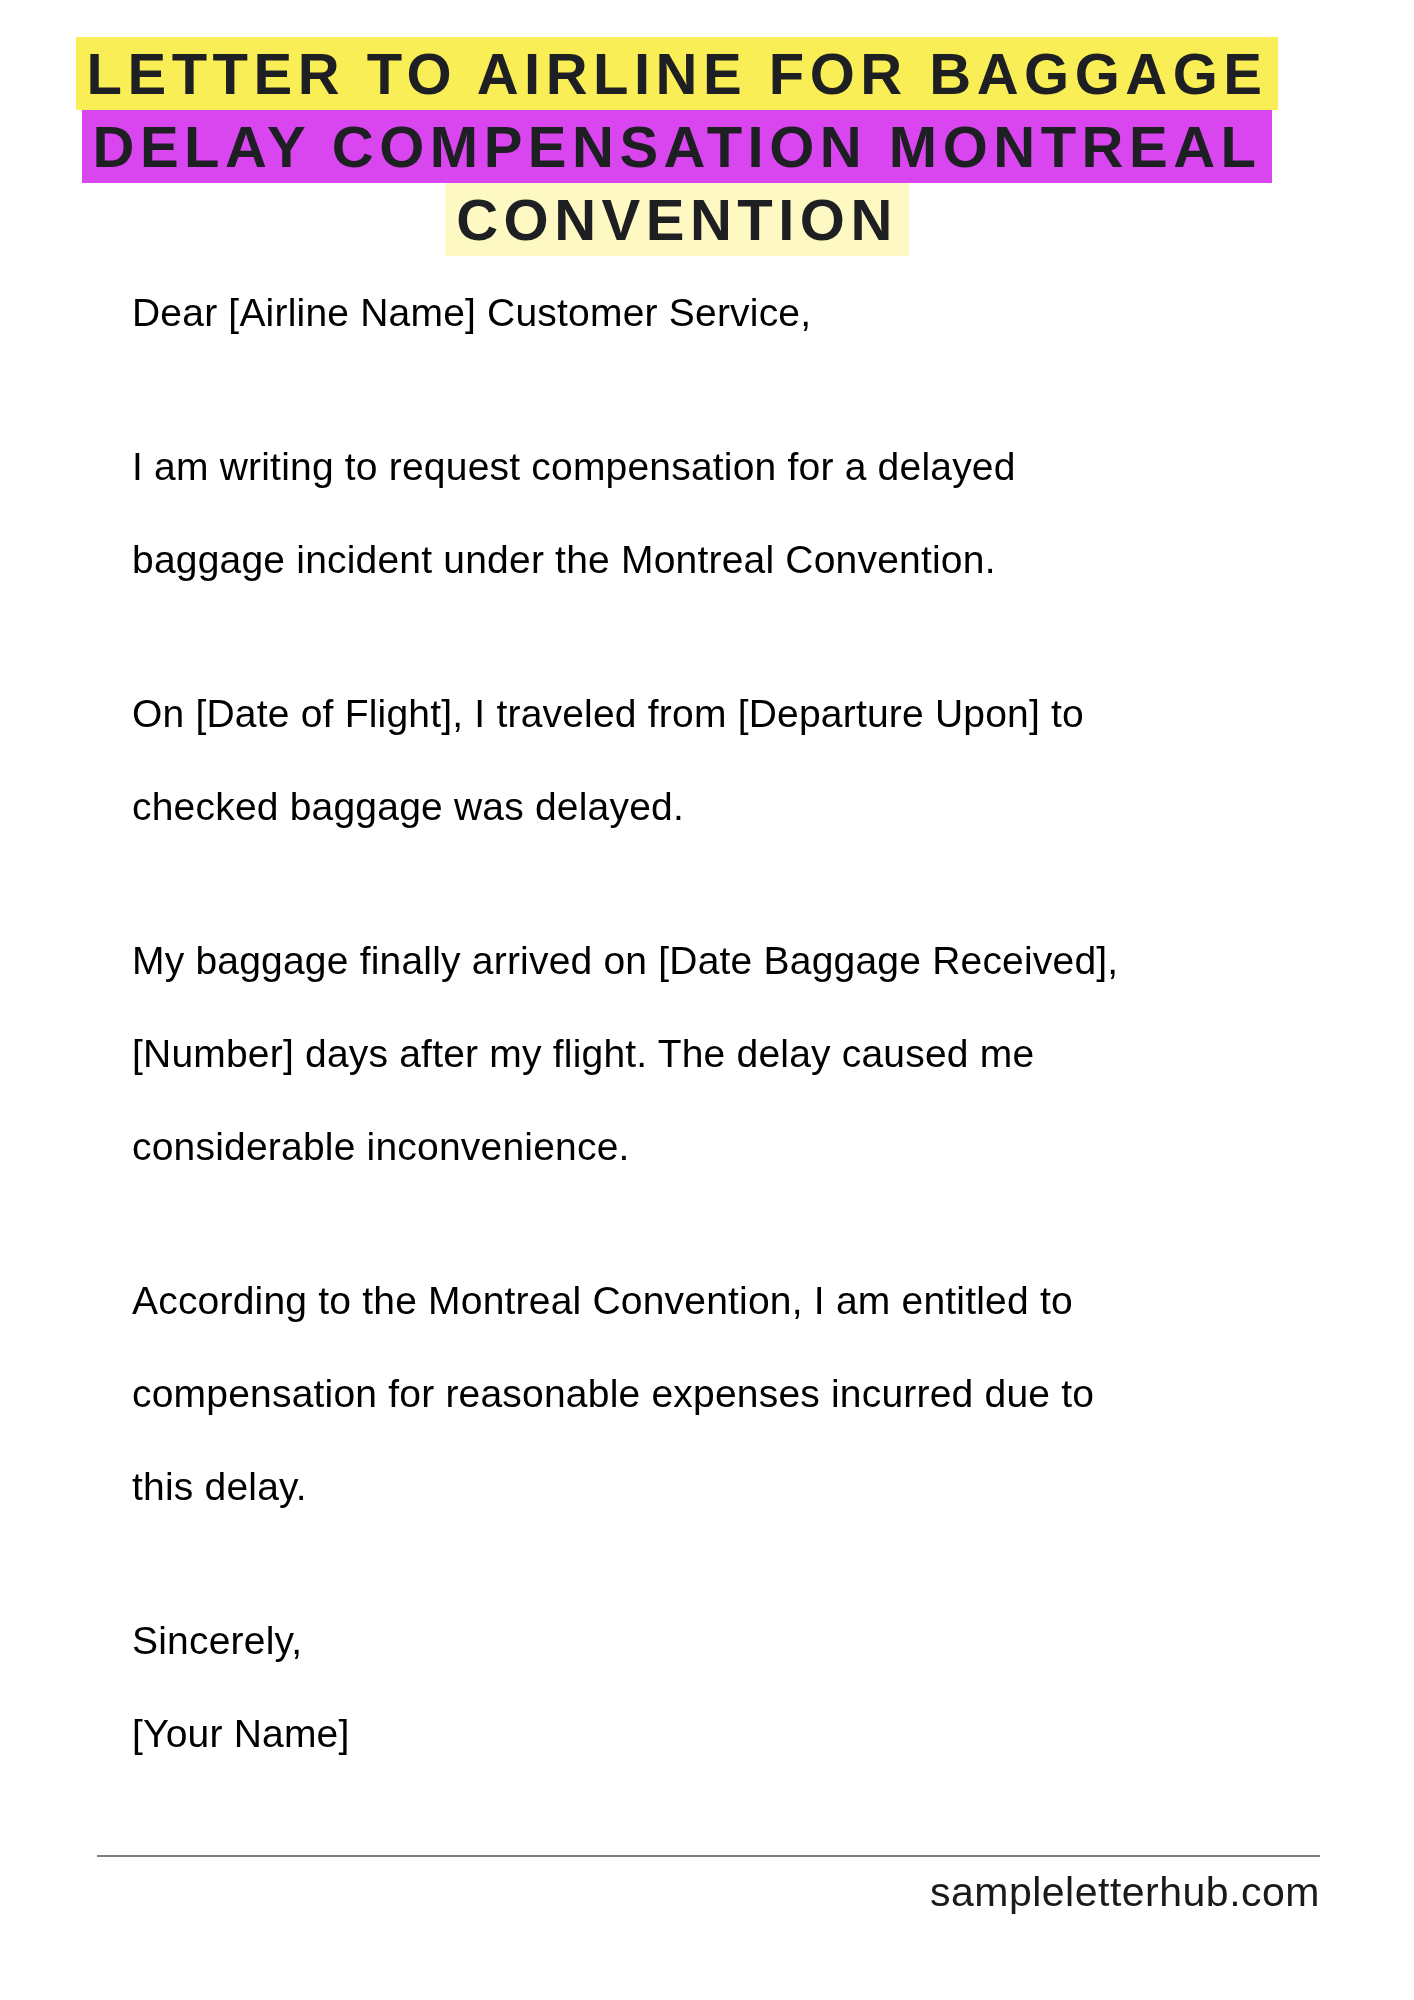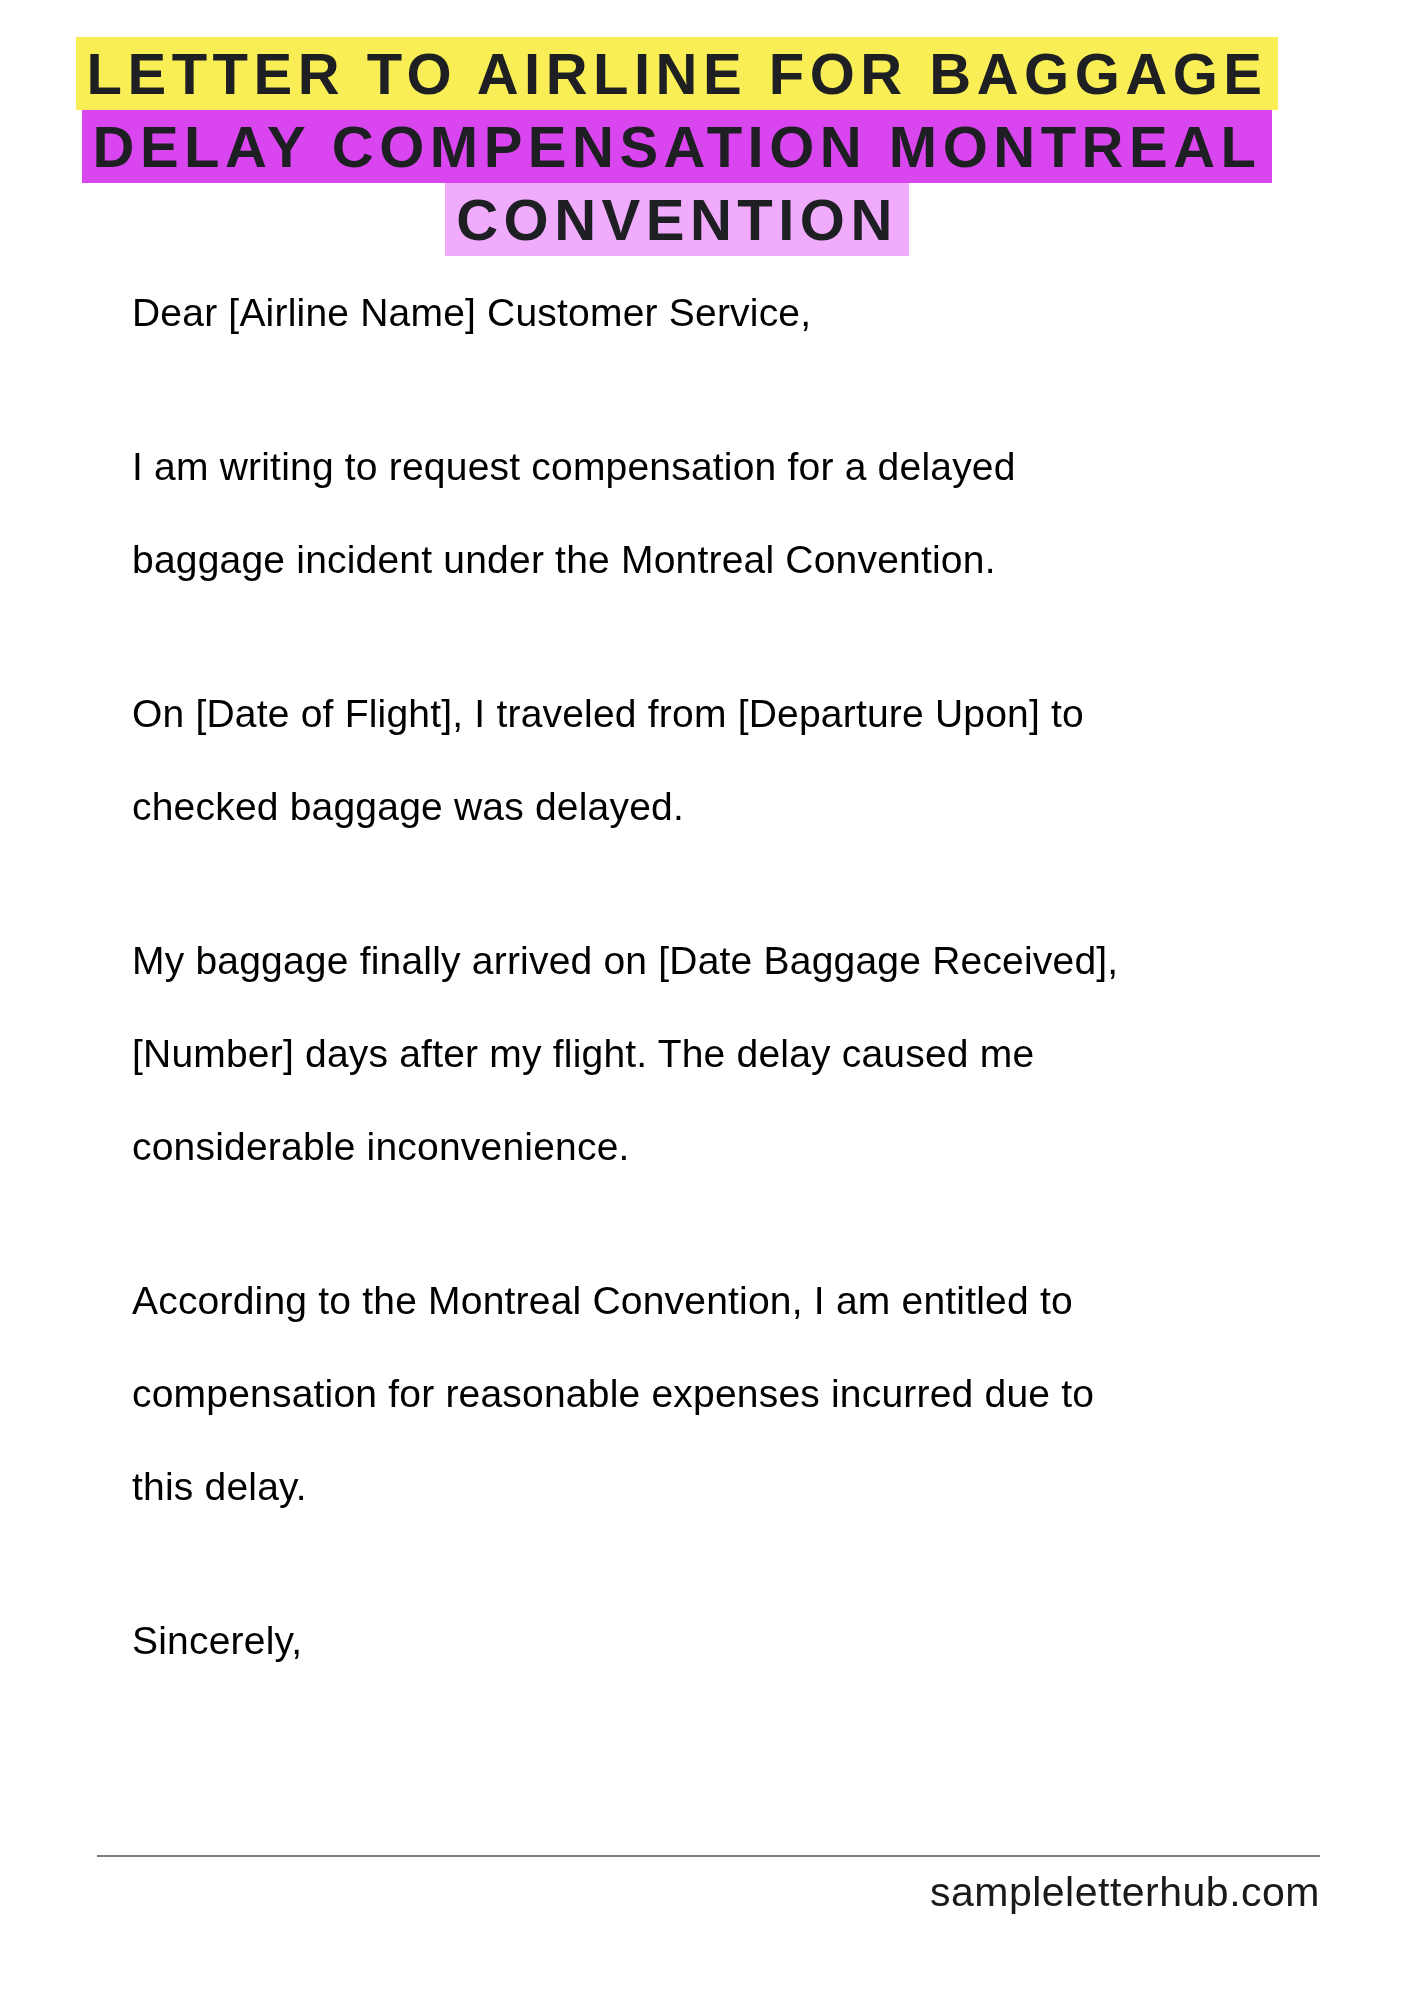--- a/index.html
+++ b/index.html
@@ -70,21 +70,21 @@
   }
 </style>
 </head>
 <body>
 
 <div class="page">
 
   <header class="title-wrap">
     <div class="title-line"><span class="hl" style="background: rgb(249, 238, 85);">LETTER TO AIRLINE FOR BAGGAGE</span></div>
     <div class="title-line"><span class="hl" style="background: #d946ef;">DELAY COMPENSATION MONTREAL</span></div>
-    <div class="title-line"><span class="hl" style="background: #f0abfc;">CONVENTION</span></div>
+    <div class="title-line"><span class="hl" style="background: #fef9c3;">CONVENTION</span></div>
   </header>
 
   <main class="body">
 
     <p class="line salutation">Dear [Airline Name] Customer Service,</p>
 
     <div class="para">
       <p class="line">I am writing to request compensation for a delayed</p>
       <p class="line">baggage incident under the Montreal Convention.</p>
     </div>
@@ -101,20 +101,21 @@
     </div>
 
     <div class="para">
       <p class="line">According to the Montreal Convention, I am entitled to</p>
       <p class="line">compensation for reasonable expenses incurred due to</p>
       <p class="line">this delay.</p>
     </div>
 
     <div class="para">
       <p class="line">Sincerely,</p>
+      <p class="line">[Your Name]</p>
     </div>
 
   </main>
 
   <footer class="footer">
     <div class="site">sampleletterhub.com</div>
   </footer>
 
 </div>
 

